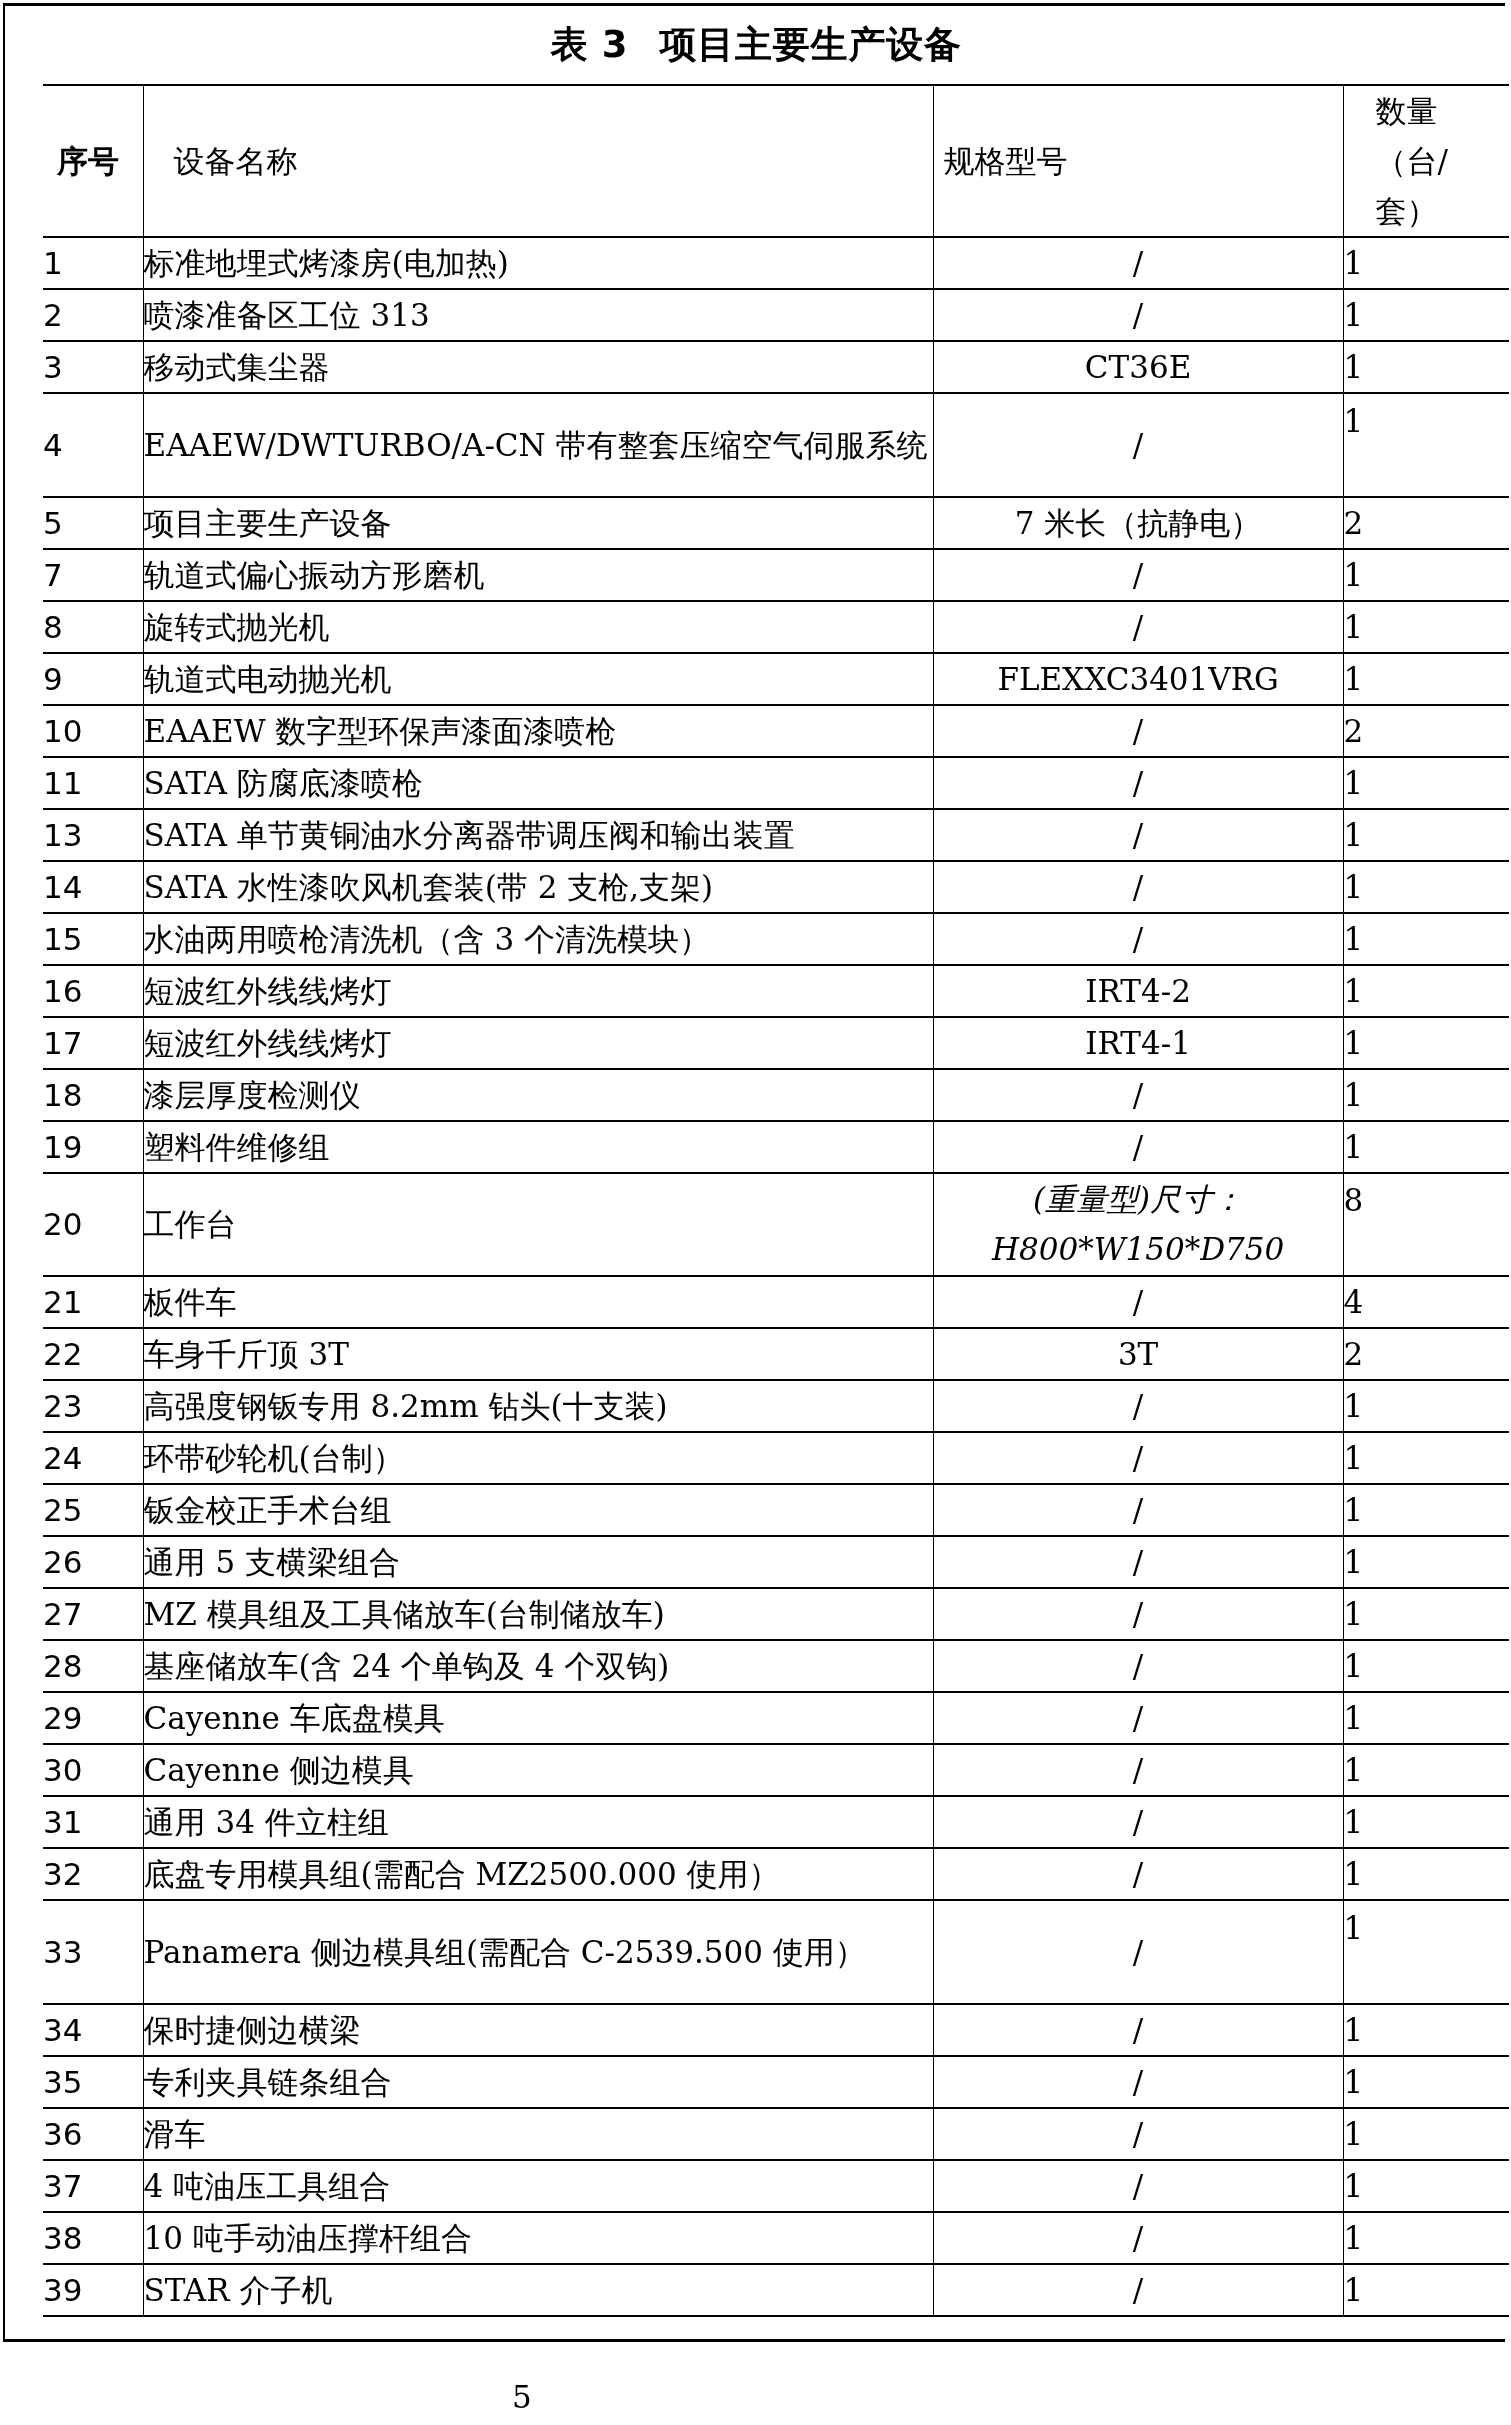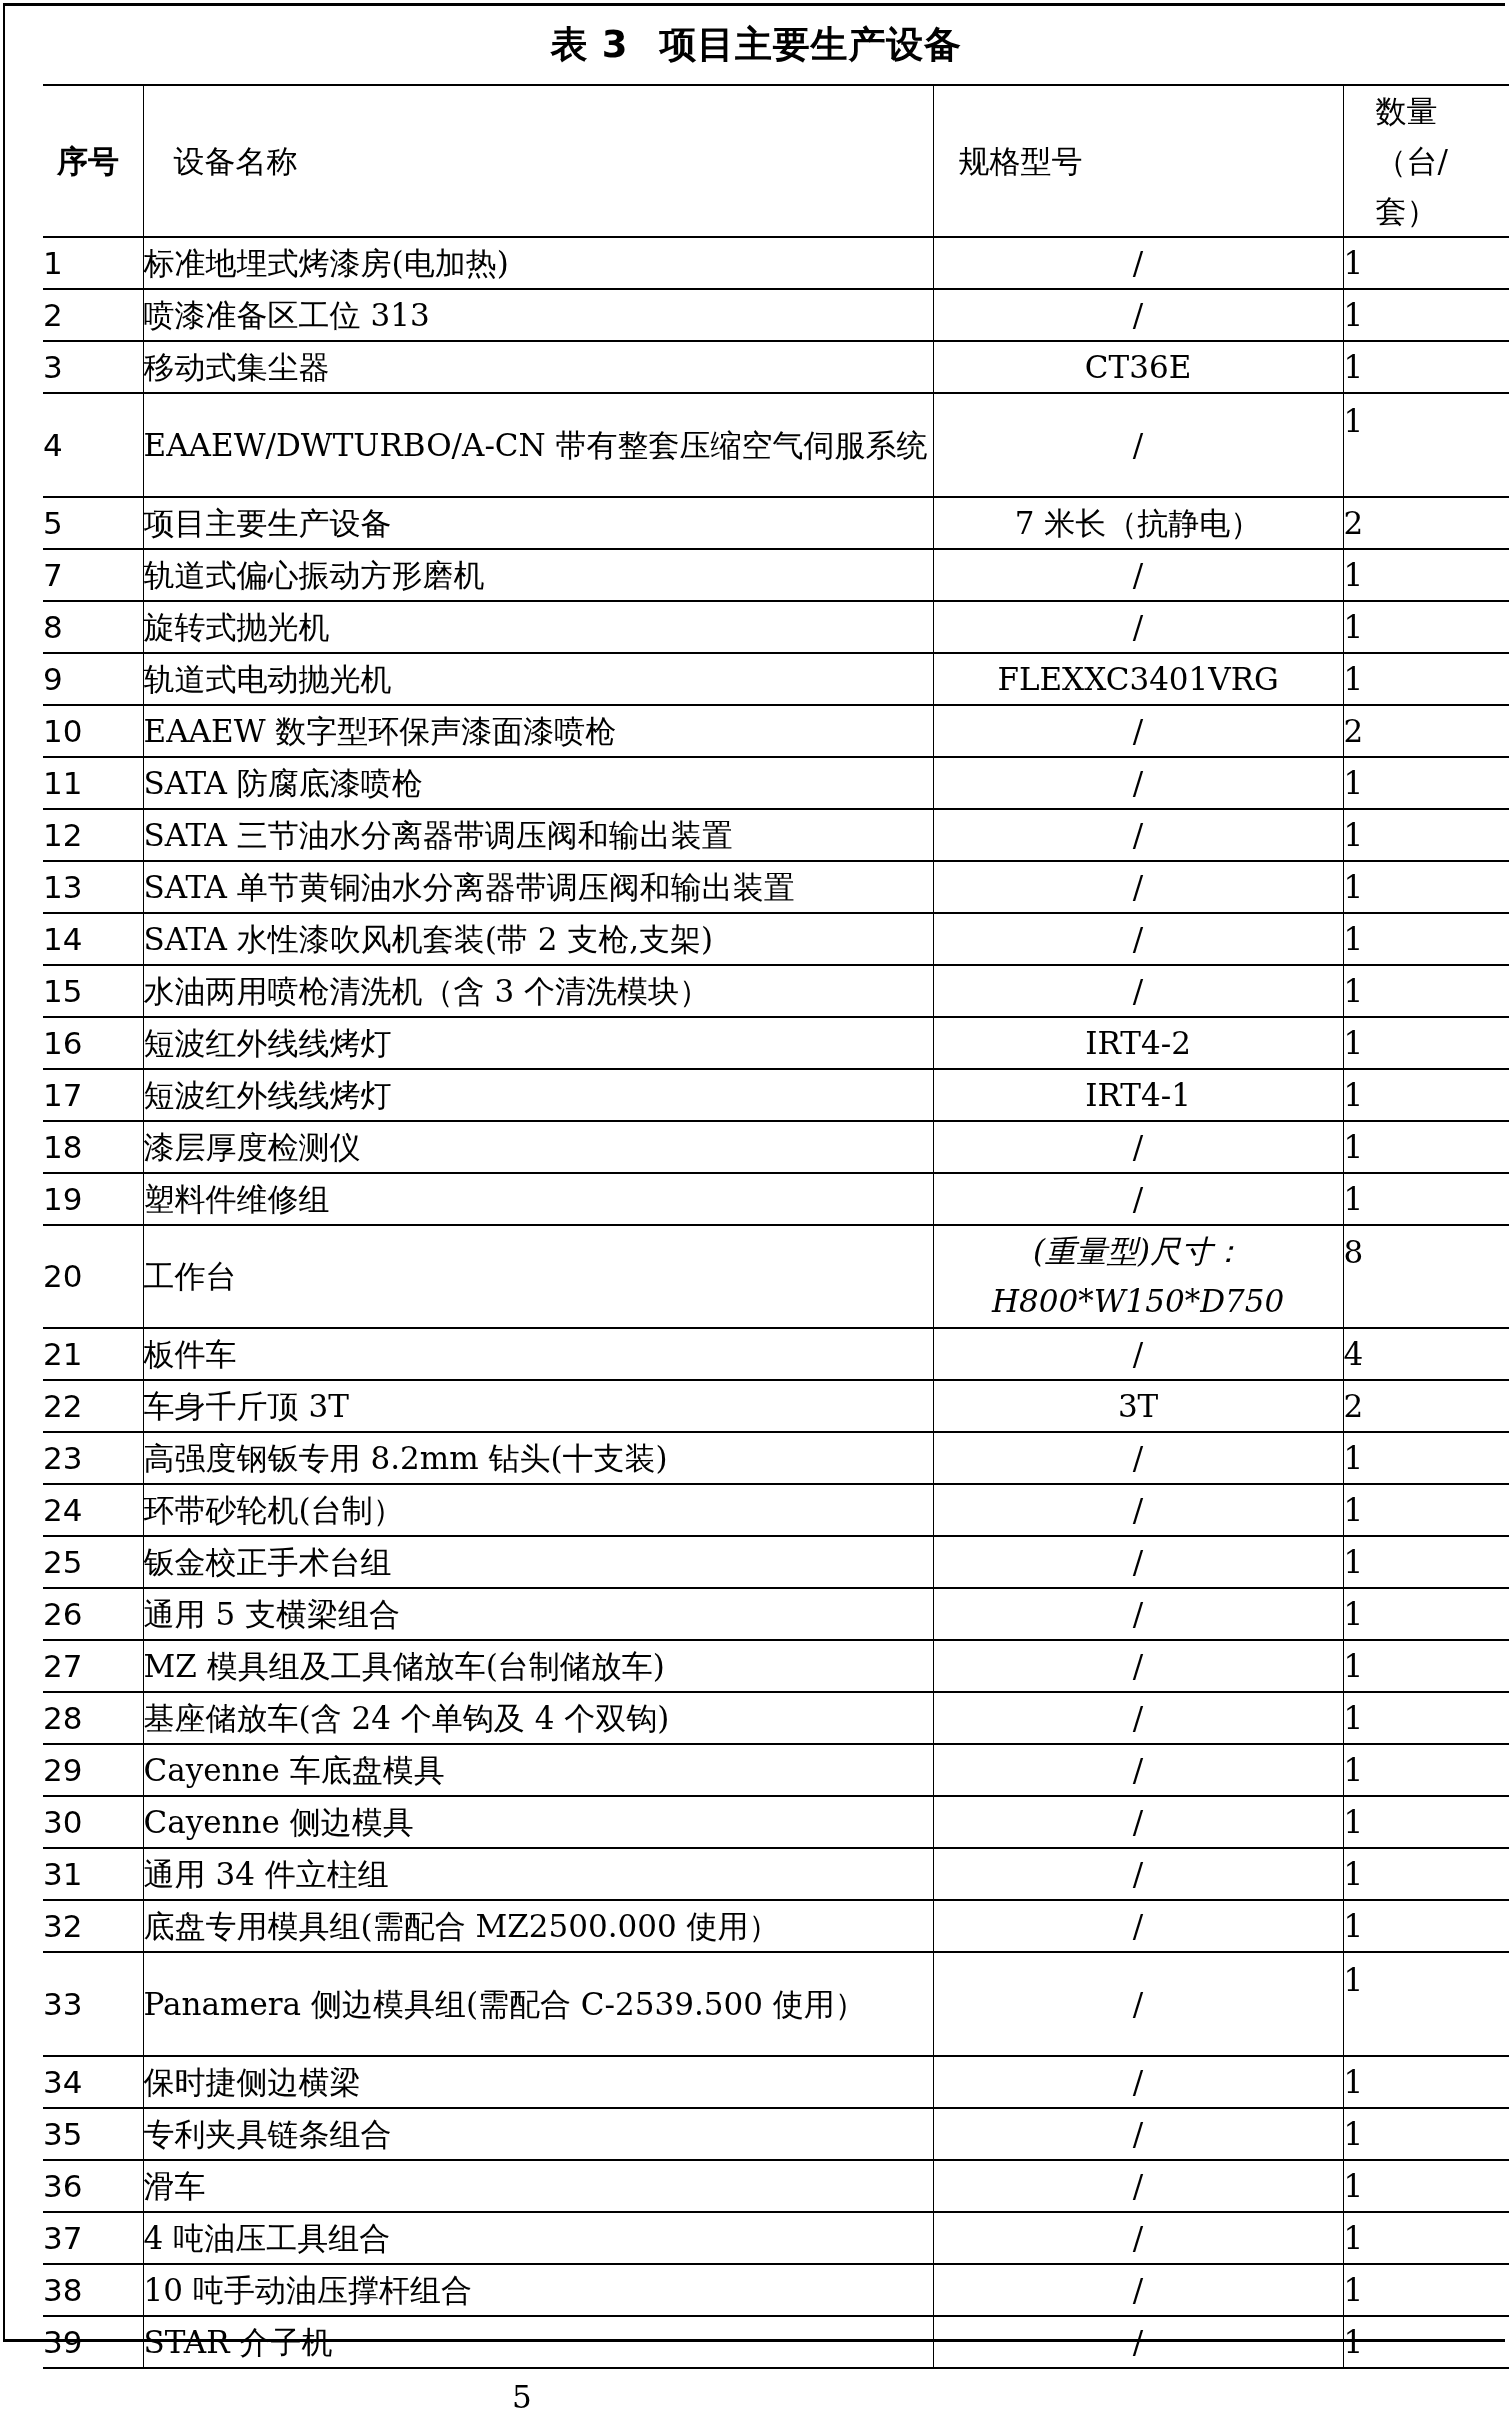--- a/index.html
+++ b/index.html
@@ -7,21 +7,21 @@
   .page-frame { position:absolute; left:3.1px; top:3.1px; width:1502px; height:2339px; border-left:2.4px solid #000; border-top:3.1px solid #000; border-bottom:3.9px solid #000; box-sizing:border-box; }
   .title { position:absolute; left:0; top:0; width:1502px; height:78px; display:flex; align-items:center; justify-content:center; font-family:"DejaVu Sans","Liberation Sans",sans-serif; font-weight:bold; font-size:37px; letter-spacing:0.8px; }
   .title .tnum { margin-right:31px; }
   table.equip { position:absolute; left:38px; top:78px; width:1465px; border-collapse:collapse; table-layout:fixed; }
   table.equip td, table.equip th { border-top:2.4px solid #000; border-bottom:2.4px solid #000; border-left:1.6px solid #000; font-weight:normal; padding:0; vertical-align:middle; font-size:31px; line-height:50px; }
   table.equip tr > :first-child { border-left:none; }
   col.c-no { width:100px; } col.c-name { width:790px; } col.c-spec { width:410px; } col.c-qty { width:166px; }
   .hdr th { height:105px; vertical-align:top; text-align:left; padding-top:3.1px; }
   .hdr .h-no { padding-left:14px; width:31px;font-weight:bold; }
   .hdr .h-name { padding-left:30px; }
-  .hdr .h-spec { padding-left:25px; }
+  .hdr .h-spec { padding-left:10px; }
   .hdr .h-qty { padding-left:32px; }
   .row td { height:48px; }
   .row.tall td { height:100px; }
   td.no { padding-left:19px; font-family:"DejaVu Sans","Liberation Sans",sans-serif; font-size:30px; }
   td.name { padding-left:19px; padding-right:7.8px; }
   td.spec { text-align:center; }
   td.qty { padding-left:17.3px; }
   .row.tall td.qty { vertical-align:top; padding-top:1.6px; }
   .row.tall td.spec.twoline { line-height:50px;font-style:italic; }
   .page-number { position:absolute; left:512px; top:2379px; font-size:31px; }
@@ -105,26 +105,20 @@
           <td class="spec">/</td>
           <td class="qty">2</td>
         </tr>
         <tr class="row">
           <td class="no">11</td>
           <td class="name">SATA 防腐底漆喷枪</td>
           <td class="spec">/</td>
           <td class="qty">1</td>
         </tr>
         <tr class="row">
-          <td class="no">12</td>
-          <td class="name">SATA 三节油水分离器带调压阀和输出装置</td>
-          <td class="spec">/</td>
-          <td class="qty">1</td>
-        </tr>
-        <tr class="row">
           <td class="no">13</td>
           <td class="name">SATA 单节黄铜油水分离器带调压阀和输出装置</td>
           <td class="spec">/</td>
           <td class="qty">1</td>
         </tr>
         <tr class="row">
           <td class="no">14</td>
           <td class="name">SATA 水性漆吹风机套装(带 2 支枪,支架)</td>
           <td class="spec">/</td>
           <td class="qty">1</td>

